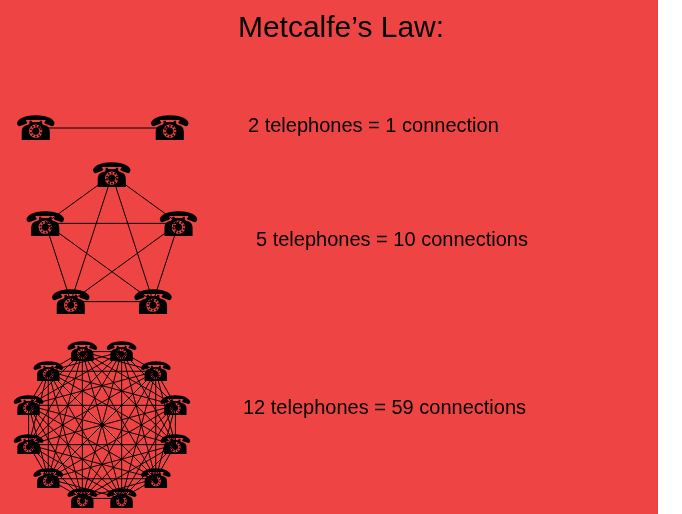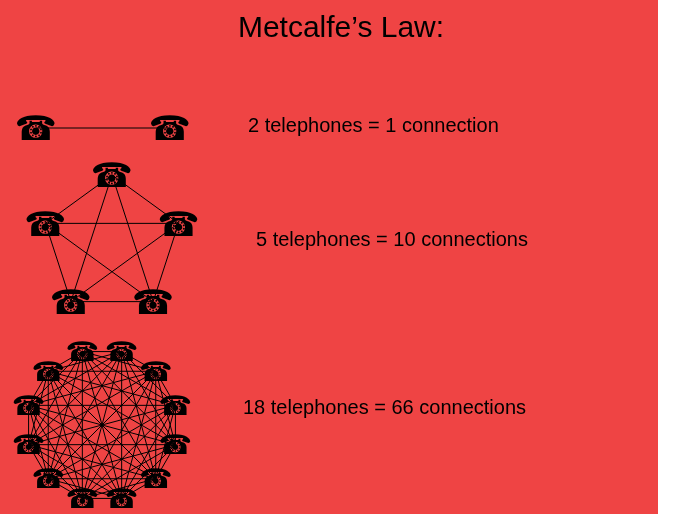--- a/index.html
+++ b/index.html
@@ -149,15 +149,15 @@
       <text x="161.41036279796919" y="104.67024742779158" text-anchor="middle" dy="0.36em" font-size="27" font-family="&quot;DejaVu Sans&quot;, sans-serif" fill="#000000">☎</text>
       <text x="141.74011537017762" y="138.7401153701776" text-anchor="middle" dy="0.36em" font-size="27" font-family="&quot;DejaVu Sans&quot;, sans-serif" fill="#000000">☎</text>
       <text x="107.67024742779158" y="158.41036279796919" text-anchor="middle" dy="0.36em" font-size="27" font-family="&quot;DejaVu Sans&quot;, sans-serif" fill="#000000">☎</text>
       <text x="68.32975257220842" y="158.41036279796919" text-anchor="middle" dy="0.36em" font-size="27" font-family="&quot;DejaVu Sans&quot;, sans-serif" fill="#000000">☎</text>
       <text x="34.259884629822395" y="138.74011537017762" text-anchor="middle" dy="0.36em" font-size="27" font-family="&quot;DejaVu Sans&quot;, sans-serif" fill="#000000">☎</text>
       <text x="14.589637202030815" y="104.6702474277916" text-anchor="middle" dy="0.36em" font-size="27" font-family="&quot;DejaVu Sans&quot;, sans-serif" fill="#000000">☎</text>
       <text x="14.5896372020308" y="65.32975257220845" text-anchor="middle" dy="0.36em" font-size="27" font-family="&quot;DejaVu Sans&quot;, sans-serif" fill="#000000">☎</text>
       <text x="34.25988462982237" y="31.259884629822395" text-anchor="middle" dy="0.36em" font-size="27" font-family="&quot;DejaVu Sans&quot;, sans-serif" fill="#000000">☎</text>
       <text x="68.32975257220843" y="11.589637202030815" text-anchor="middle" dy="0.36em" font-size="27" font-family="&quot;DejaVu Sans&quot;, sans-serif" fill="#000000">☎</text>
     </svg>
-  <div id="caption-12" class="caption">18 telephones = 66 connections</div>
+  <div id="caption-12" class="caption">12 telephones = 59 connections</div>
 
 </div>
 
 </body></html>

